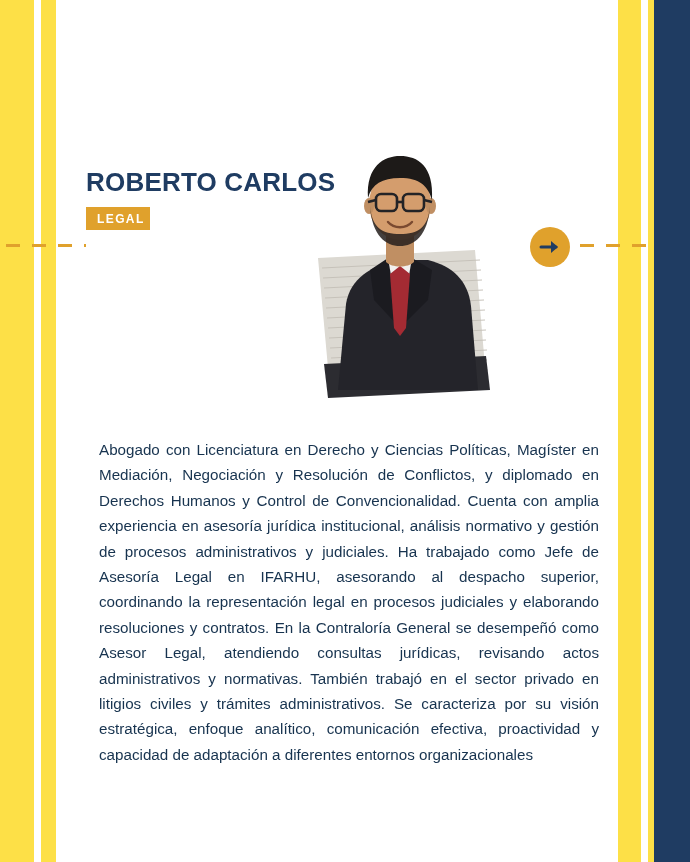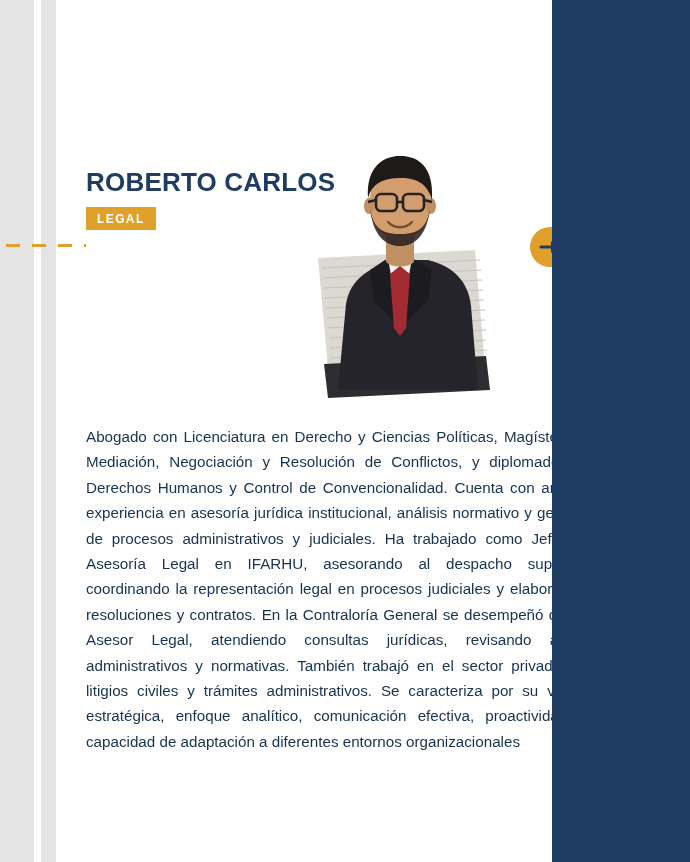--- a/index.html
+++ b/index.html
@@ -8,23 +8,23 @@
   }
   body {
     width: 690px;
     height: 862px;
     background: #1f3c62;
     font-family: "Liberation Sans", sans-serif;
     overflow: hidden;
   }
   .page {
     position: relative;
-    width: 552px;
-    height: 862px;
-    background: #e5e5e5;
+    width: 654px;
+    height: 862px;
+    background: #fde047;
     overflow: hidden;
   }
   
   .white-panel {
     position: absolute;
     left: 56px;
     top: 0;
     width: 562px;
     height: 862px;
     background: #ffffff;
@@ -77,21 +77,21 @@
     margin: 0;
   }
   .role-badge {
     display: inline-block;
     margin-top: 10px;
     background: #e0a12c;
     color: #ffffff;
     font-size: 12px;
     font-weight: bold;
     letter-spacing: 1.4px;
-    padding: 5px 11px 4px 11px;
+    padding: 5px 5px 4px 11px;
   }
 
   
   .arrow-btn {
     position: absolute;
     left: 530px;
     top: 227px;
     width: 40px;
     height: 40px;
     border-radius: 50%;
@@ -116,21 +116,21 @@
   .bio {
     position: absolute;
     left: 86px;
     top: 424px;
     width: 500px;
     font-size: 15.2px;
     line-height: 25.4px;
     color: #17334f;
     text-align: justify;
     text-justify: inter-word;
-    margin: 0;
+    margin: 13px;
   }
 </style>
 </head>
 <body>
 
 <div class="page">
 
   <div class="stripe left"></div>
   <div class="stripe right"></div>
 

